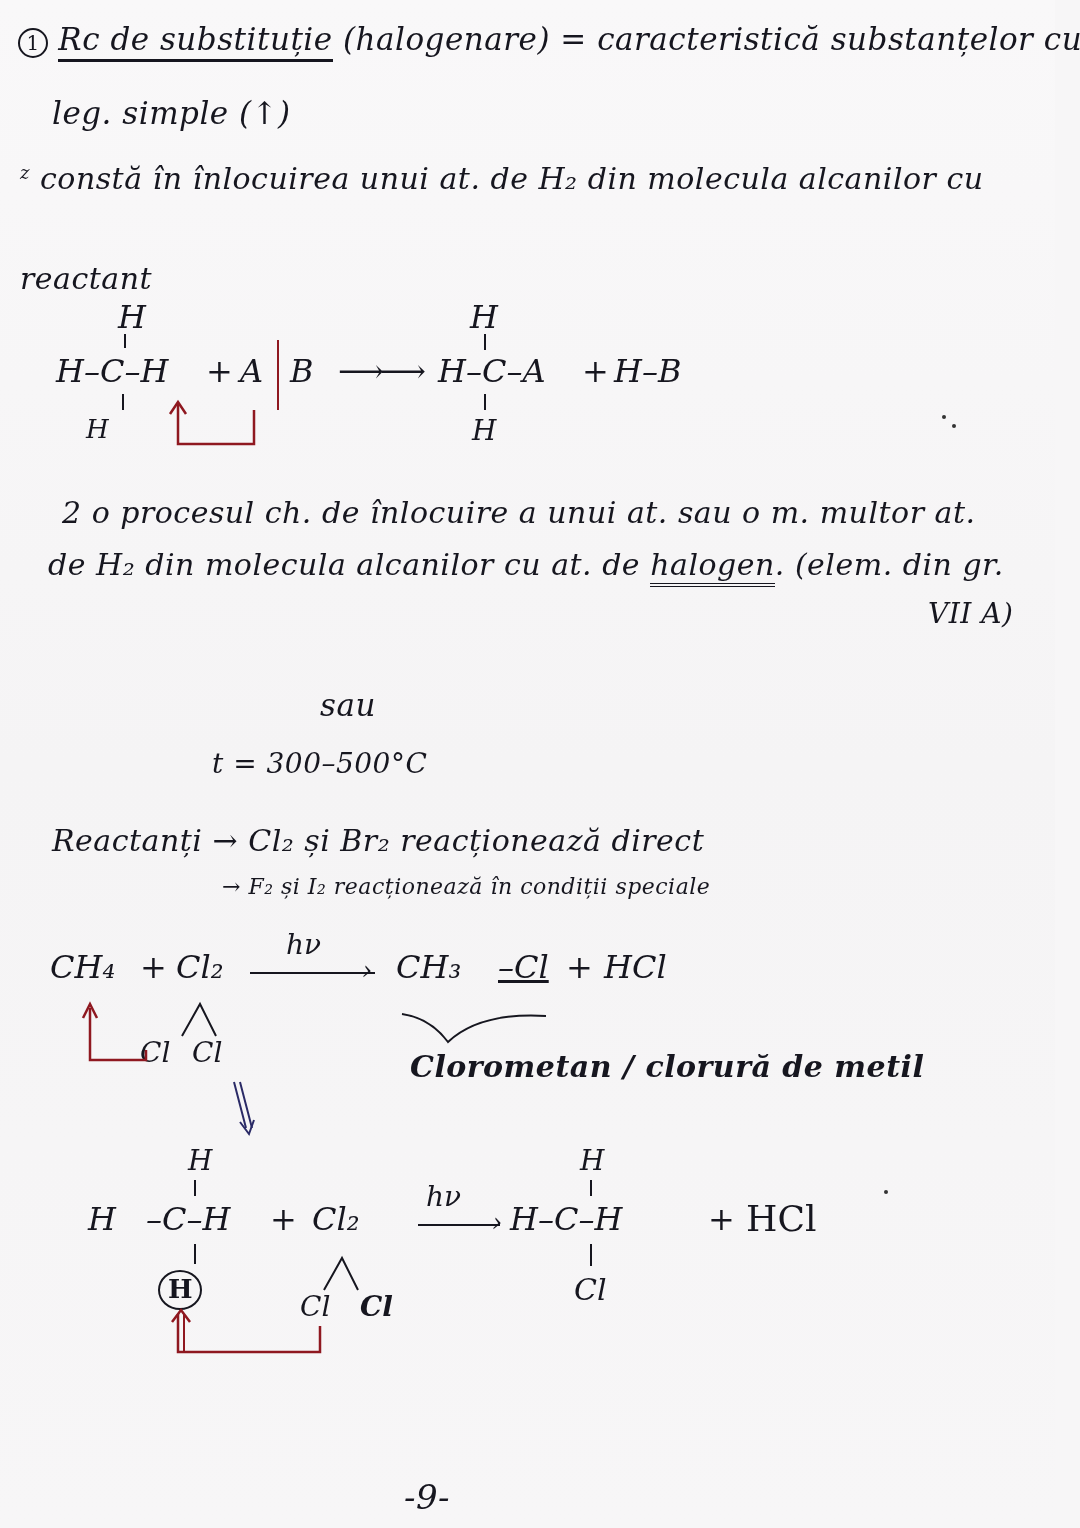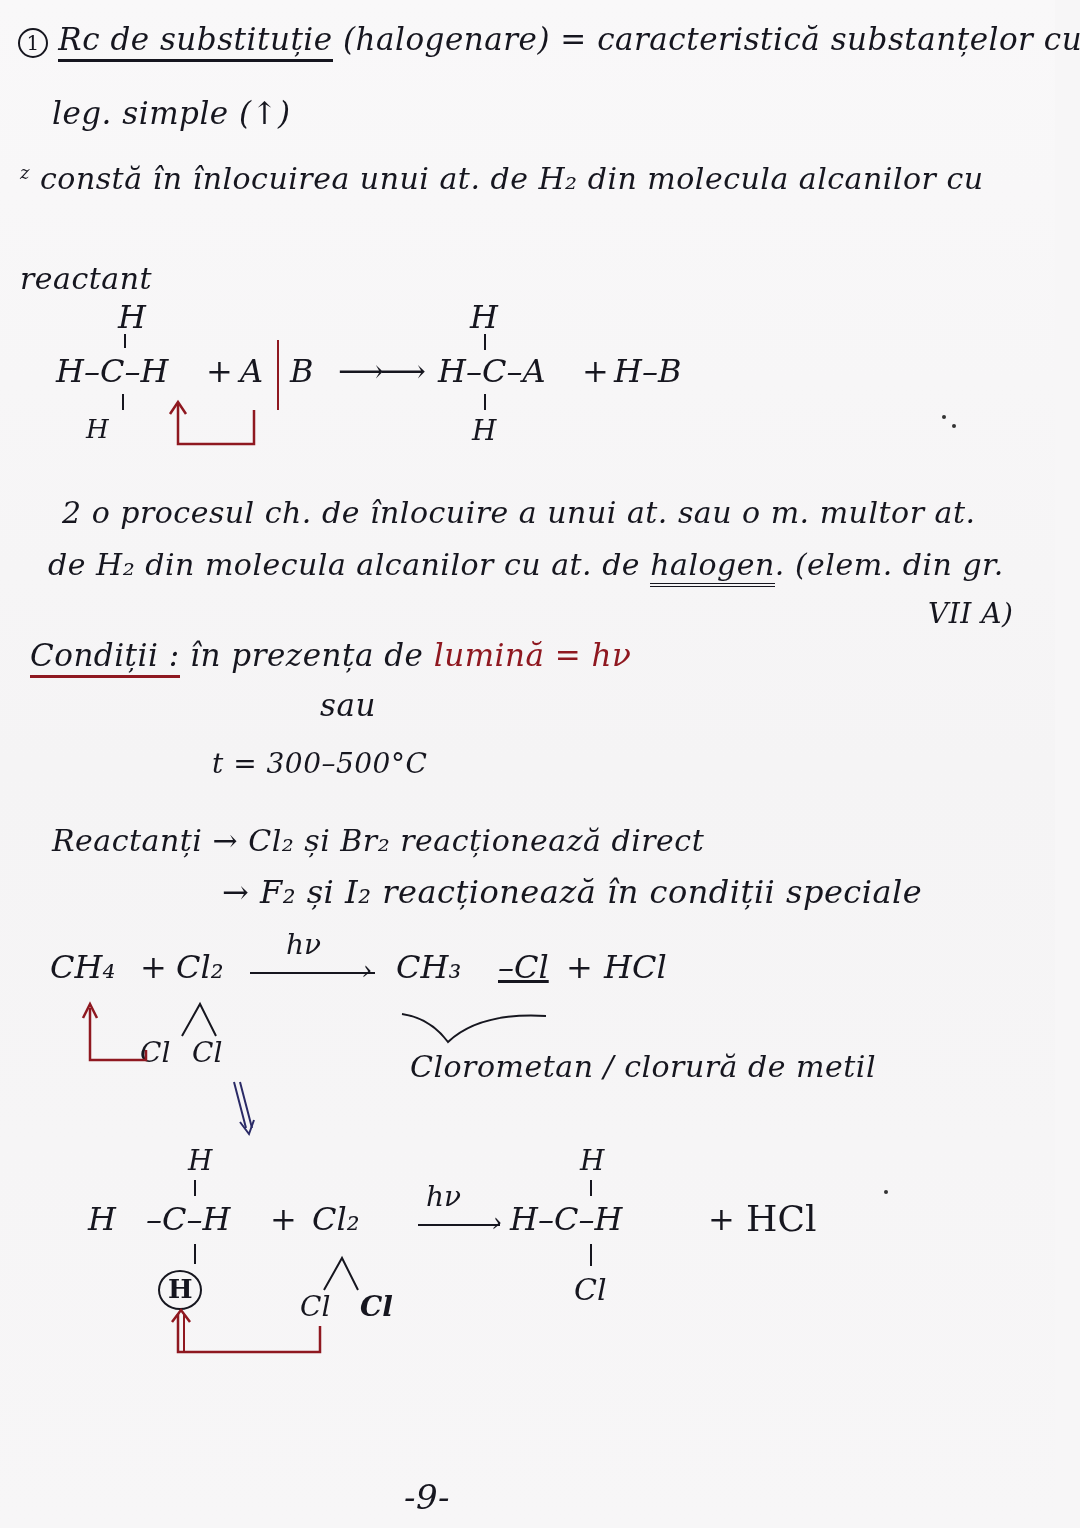--- a/index.html
+++ b/index.html
@@ -88,35 +88,30 @@
   <div class="t" style="left:62px; top:498px; font-size:30px;">
     <span>2</span>
     <span>o procesul ch. de înlocuire a unui at. sau o m. multor at.</span>
   </div>
   <div class="t" style="left:20px; top:550px; font-size:30px;margin-left:28px;">
     <span>de H₂ din molecula alcanilor cu at. de</span>
     <span class="ul-double">halogen</span><span>. (elem. din gr.</span>
   </div>
   <div class="t" style="left:928px; top:600px; font-size:28px;">VII A)</div>
 
-  <div class="t" style="left:30px; top:640px;">
-    <span class="ul-red">Condiții :</span>
-    <span>în prezența de</span>
-    <span class="red">lumină = hν</span>
-  </div>
   <div class="t" style="left:320px; top:690px;">sau</div>
   <div class="t" style="left:212px; top:750px; font-size:28px;">
     <span>t = 300–500°C</span>
   </div>
 
   <div class="t" style="left:52px; top:826px; font-size:30px;">
     <span>Reactanți</span>
     <span>→ Cl₂ și Br₂ reacționează direct</span>
   </div>
-  <div class="t" style="left:222px; top:876px; font-size:32px;">→ F₂ și I₂ reacționează în condiții speciale</div>
+  <div class="t" style="left:222px; top:876px; font-size:22px;">→ F₂ și I₂ reacționează în condiții speciale</div>
 
   <div>
     <div class="mol" style="left:50px; top:948px;">CH₄</div>
     <div class="mol" style="left:140px; top:948px;">+</div>
     <div class="mol" style="left:176px; top:948px;">Cl₂</div>
     <div class="mol" style="left:286px; top:928px; font-size:28px;">hν</div>
     <div style="position:absolute; left:250px; top:972px; width:125px; height:2px; background:#16161f;"></div>
     <div class="mol" style="left:362px; top:955px; font-size:26px;">›</div>
     <div class="mol" style="left:396px; top:948px;">CH₃</div>
     <div class="mol red" style="left:498px; top:948px;text-decoration:underline;">–Cl</div>
@@ -129,21 +124,21 @@
     <div class="mol red" style="left:140px; top:1036px; font-size:28px;">Cl</div>
     <div class="mol red" style="left:192px; top:1036px; font-size:28px;">Cl</div>
     <svg style="left:80px; top:1000px;" width="80" height="70">
       <path d="M10 8 L10 60 L66 60 L66 50" stroke="#8f1820" stroke-width="2.5" fill="none"></path>
       <path d="M3 18 L10 4 L17 18" stroke="#8f1820" stroke-width="2.5" fill="none"></path>
     </svg>
 
     <svg style="left:400px; top:1008px;" width="150" height="40">
       <path d="M2 6 Q30 10 48 34 Q80 4 146 8" stroke="#16161f" stroke-width="2" fill="none"></path>
     </svg>
-    <div class="t" style="left:410px; top:1052px; font-size:30px;">Clorometan / clorură de metil</div>
+    <div class="t" style="left:410px; top:1052px; font-size:30px;font-weight:bold;">Clorometan / clorură de metil</div>
 
     <svg style="left:228px; top:1078px;" width="30" height="60">
       <path d="M6 4 L18 50 M12 4 L24 50" stroke="#2a2a66" stroke-width="2" fill="none"></path>
       <path d="M12 44 L21 56 L26 42" stroke="#2a2a66" stroke-width="2" fill="none"></path>
     </svg>
   </div>
 
   <div>
     <div class="mol" style="left:188px; top:1144px; font-size:28px;">H</div>
     <div class="bond-v" style="left:194px; top:1180px; height:16px;"></div>

